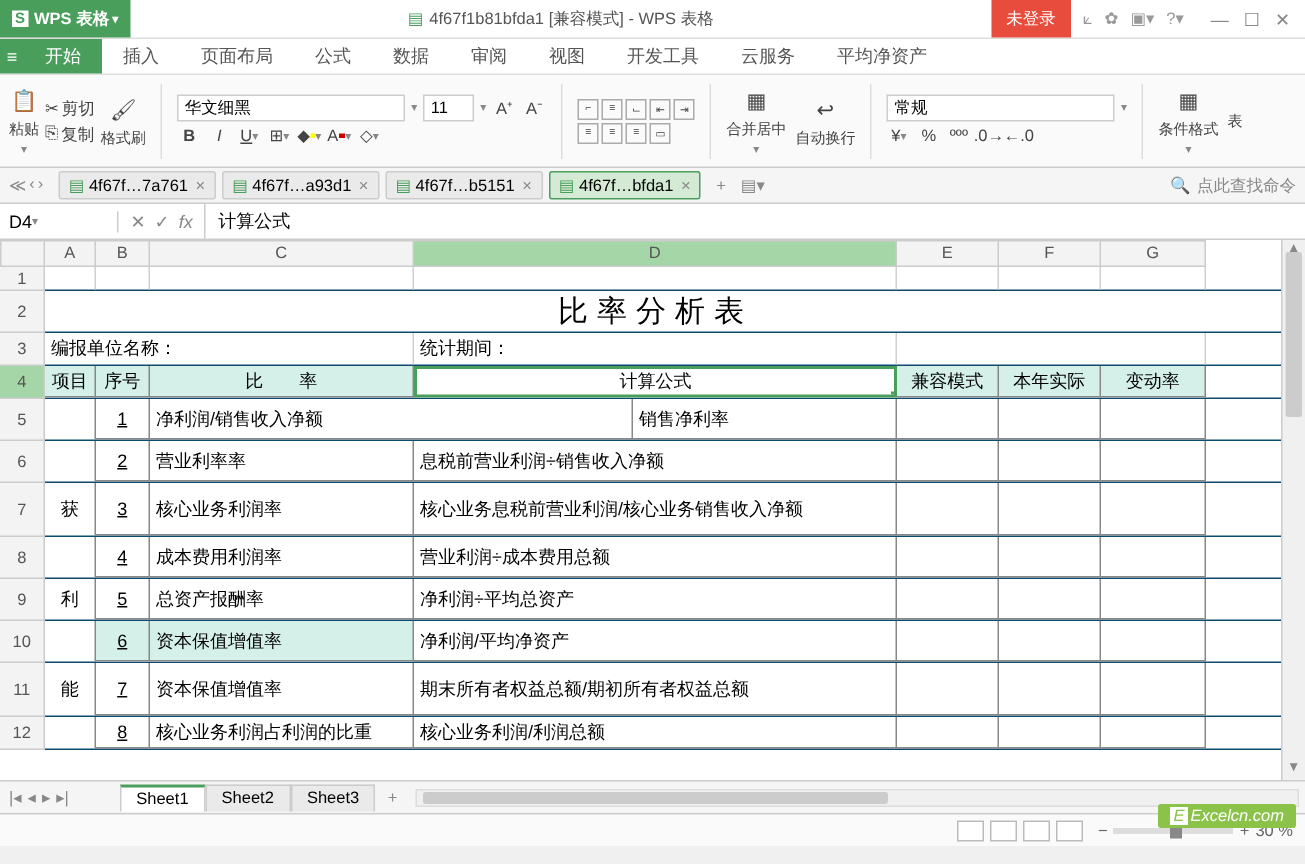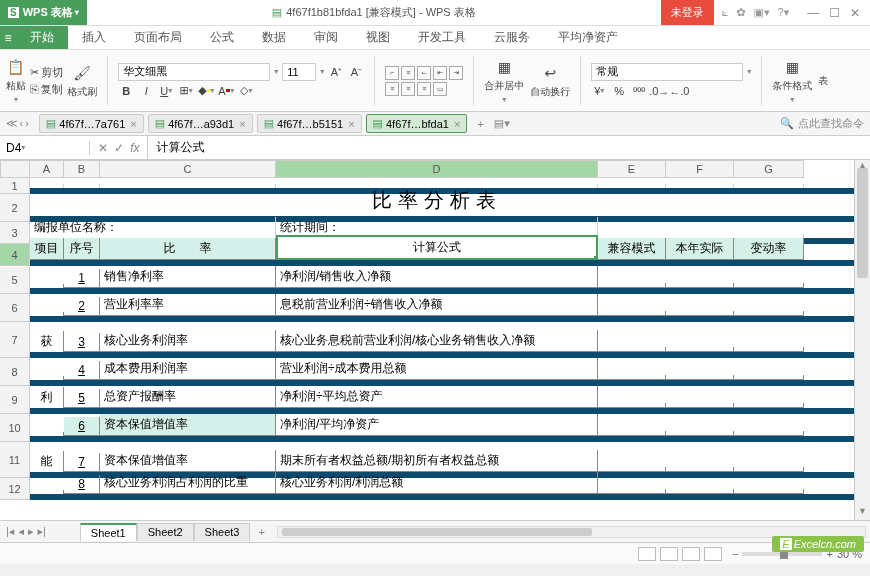--- a/index.html
+++ b/index.html
@@ -42,36 +42,36 @@
 .doc-tabs { height: 24px; background: #f5f5f5; border-bottom: 1px solid #ccc; display: flex; align-items: center; padding: 0 6px; gap: 4px; font-size: 11px; }
 .doc-tabs .dtab { background: #eaeaea; padding: 2px 6px; border: 1px solid #ccc; border-radius: 2px; display: flex; align-items: center; gap: 3px; cursor: pointer; }
 .doc-tabs .dtab.active { background: #d4ead4; border-color: #4a9e5c; }
 .doc-tabs .dtab .x { color: #888; margin-left: 2px; }
 .doc-tabs .spacer { flex: 1; }
 .search-cmd { color: #888; display: flex; align-items: center; gap: 4px; }
 .nav-arrows { display: flex; gap: 2px; color: #888; margin-right: 6px; }
 
 
 .formula-bar { height: 24px; background: #fff; border-bottom: 1px solid #ccc; display: flex; align-items: center; font-size: 12px; }
-.name-box { width: 90px; border-right: 1px solid #ccc; padding: 0 6px; display: flex; align-items: center; justify-content: flex-start; }
+.name-box { width: 79px; border-right: 1px solid #ccc; padding: 0 6px; display: flex; align-items: center; justify-content: flex-start; }
 .fx-btns { display: flex; gap: 6px; padding: 0 8px; color: #888; border-right: 1px solid #ccc; align-items: center; height: 100%; }
 .fx-input { flex: 1; padding: 0 8px; }
 
 
 .grid-wrap { position: relative; height: 360px; background: #fff; overflow: hidden; display: flex; }
 .grid-main { flex: 1; overflow: hidden; }
 .corner { width: 30px; height: 18px; background: #f3f3f3; border: 1px solid #ccc; position: absolute; left: 0; top: 0; z-index: 3; }
 .col-headers { position: absolute; left: 30px; top: 0; right: 16px; height: 18px; display: flex; z-index: 2; }
 .col-headers .ch { background: #f3f3f3; border-right: 1px solid #ccc; border-bottom: 1px solid #ccc; border-top: 1px solid #ccc; text-align: center; font-size: 11px; color: #555; line-height: 17px; }
 .col-headers .ch.sel { background: #a5d6a7; }
 .row-headers { position: absolute; left: 0; top: 18px; width: 30px; z-index: 2; }
 .row-headers .rh { background: #f3f3f3; border-bottom: 1px solid #ccc; border-right: 1px solid #ccc; text-align: center; font-size: 11px; color: #555; display: flex; align-items: center; justify-content: center; }
 .row-headers .rh.sel { background: #a5d6a7; }
 .cells { position: absolute; left: 30px; top: 18px; right: 16px; }
-.row { display: flex; border-bottom: 6px solid #0c4a6e; align-items: flex-end; }
+.row { display: flex; border-bottom: 1px solid #0c4a6e; }
 .cell { border-right: 1px solid #d0d0d0; font-size: 12px; padding: 2px 4px; display: flex; align-items: center; overflow: hidden; white-space: nowrap; }
 .title-row .cell { border-right: none; }
 .title-cell { font-size: 20px; font-family: SimSun, serif; justify-content: center; letter-spacing: 6px; }
 .hdr-cell { background: #d4f0e8; justify-content: center; font-weight: normal; border-right: 1px solid #888; border-bottom: 1px solid #888; }
 .data-cell { border-right: 1px solid #888; border-bottom: 1px solid #888; }
 .merged-a { border-right: 1px solid #888; border-bottom: none; justify-content: center; }
 .seq-cell { justify-content: center; text-decoration: underline; }
 .active-cell { border: 2px solid #4a9e5c !important; background: #fff; position: relative; }
 .active-cell::after { content: ""; position: absolute; right: -3px; bottom: -3px; width: 5px; height: 5px; background: #4a9e5c; }
 .row-sel { background: #d4f0e8; }
@@ -339,22 +339,22 @@
           <div class="cell hdr-cell" style="width: 36px;">序号</div>
           <div class="cell hdr-cell" style="width: 176px;">比　　率</div>
           <div class="cell hdr-cell active-cell" style="width: 322px;">计算公式</div>
           <div class="cell hdr-cell" style="width: 68px;">兼容模式</div>
           <div class="cell hdr-cell" style="width: 68px;">本年实际</div>
           <div class="cell hdr-cell" style="width: 70px;">变动率</div>
         </div>
         <div class="row " style="height: 28px;">
           <div class="cell data-cell merged-a" style="width: 34px;"></div>
           <div class="cell data-cell seq-cell" style="width: 36px;">1</div>
+          <div class="cell data-cell" style="width: 322px;">净利润/销售收入净额</div>
           <div class="cell data-cell" style="width: 176px;">销售净利率</div>
-          <div class="cell data-cell" style="width: 322px;">净利润/销售收入净额</div>
           <div class="cell data-cell" style="width: 68px;"></div>
           <div class="cell data-cell" style="width: 68px;"></div>
           <div class="cell data-cell" style="width: 70px;"></div>
         </div>
         <div class="row " style="height: 28px;">
           <div class="cell data-cell merged-a" style="width: 34px;"></div>
           <div class="cell data-cell seq-cell" style="width: 36px;">2</div>
           <div class="cell data-cell" style="width: 176px;">营业利率率</div>
           <div class="cell data-cell" style="width: 322px;">息税前营业利润÷销售收入净额</div>
           <div class="cell data-cell" style="width: 68px;"></div>

